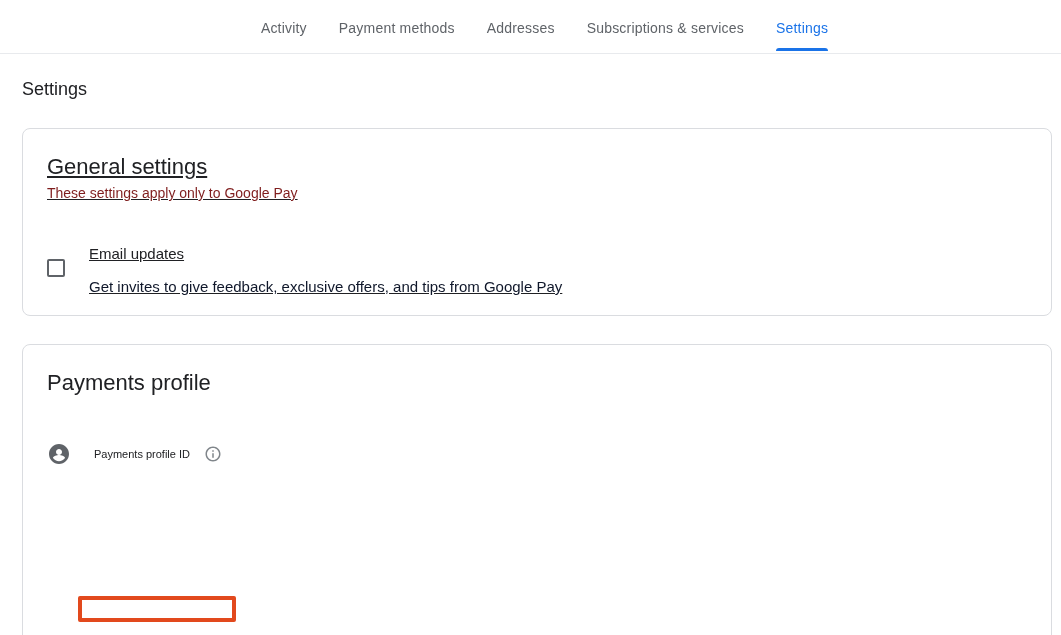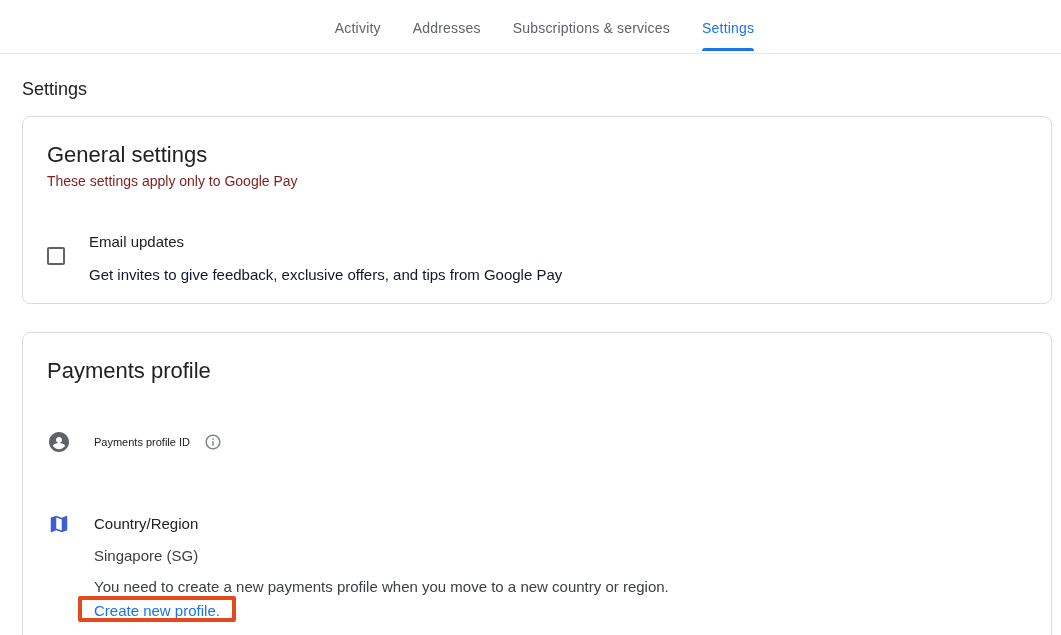--- a/index.html
+++ b/index.html
@@ -47,21 +47,21 @@
 
   
   .card {
     width: 1030px;
     margin-left: 22px;
     border: 1px solid #dadce0;
     border-radius: 8px;
     background: #fff;
     padding: 25px 24px 24px 24px;
   }
-  .card-1 { margin-top: 16px; height: 188px; }
+  .card-1 { margin-top: 28px; height: 188px; text-decoration: underline; }
   .card-2 { margin-top: 28px; height: 330px; }
 
   .card-title {
     font-size: 22px;
     font-weight: 400;
     color: #202124;
     line-height: 26px;
   }
   .card-subtitle {
     font-size: 14px;
@@ -137,20 +137,21 @@
     border: 4px solid #e2491d;
     border-radius: 2px;
     pointer-events: none;
   }
 </style>
 </head>
 <body>
 
 <nav class="tabbar">
   <div class="tab">Activity</div>
+  <div class="tab">Payment methods</div>
   <div class="tab">Addresses</div>
   <div class="tab">Subscriptions &amp; services</div>
   <div class="tab active">Settings</div>
 </nav>
 
 <h1 class="page-title">Settings</h1>
 
 <section class="card card-1">
   <div class="card-title">General settings</div>
   <div class="card-subtitle">These settings apply only to Google Pay</div>
@@ -176,28 +177,15 @@
     <div class="id-label-wrap">
       <span class="id-label">Payments profile ID</span>
       <span class="info-icon">
         <svg width="18" height="18" viewBox="0 0 24 24" fill="#80868b">
           <path d="M12 2C6.48 2 2 6.48 2 12s4.48 10 10 10 10-4.48 10-10S17.52 2 12 2zm0 18c-4.41 0-8-3.59-8-8s3.59-8 8-8 8 3.59 8 8-3.59 8-8 8zm-1-13h2v2h-2zm0 4h2v6h-2z"></path>
         </svg>
       </span>
     </div>
   </div>
 
-  <div class="profile-row second">
-    <span class="row-icon">
-      <svg width="22" height="22" viewBox="0 0 24 24" fill="#3d5fd6">
-        <path d="M20.5 3l-.16.03L15 5.1 9 3 3.36 4.9c-.21.07-.36.25-.36.48V20.5c0 .28.22.5.5.5l.16-.03L9 18.9l6 2.1 5.64-1.9c.21-.07.36-.25.36-.48V3.5c0-.28-.22-.5-.5-.5zM15 19l-6-2.11V5l6 2.11V19z"></path>
-      </svg>
-    </span>
-    <div>
-      <div class="country-label">Country/Region</div>
-      <div class="country-value">Singapore (SG)</div>
-      <div class="country-note">You need to create a new payments profile when you move to a new country or region.</div>
-      <a class="create-link">Create new profile.</a>
-    </div>
-  </div>
 </section>
 
 <div class="annotation-box"></div>
 
 </body></html>

